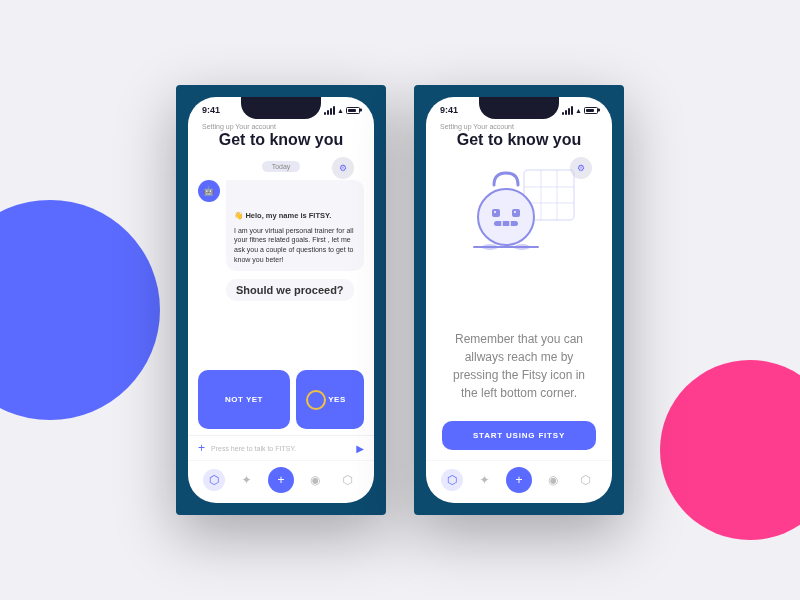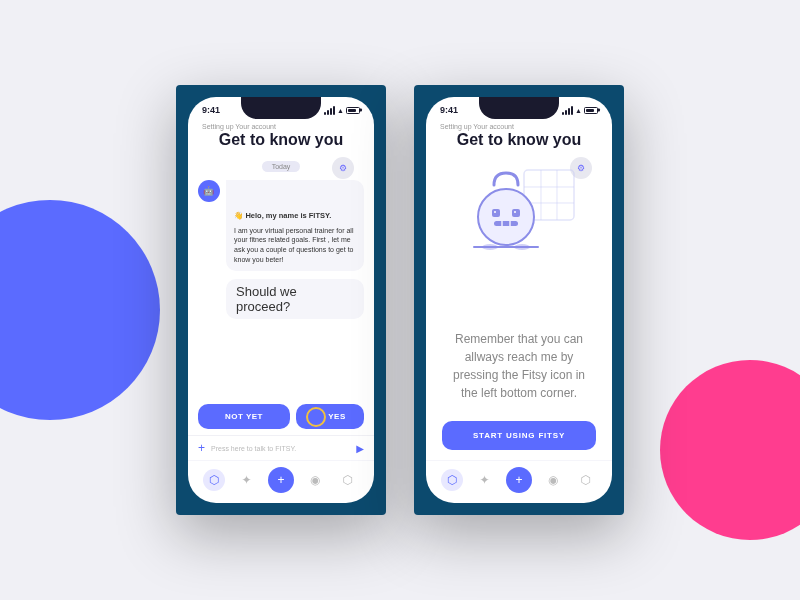--- a/index.html
+++ b/index.html
@@ -188,24 +188,25 @@
       margin-top: 25px;
     }
     .bubble-text {
       margin-top: 4px;
       font-size: 7px;
     }
     .proceed-bubble {
       background: #f5f5fa;
       border-radius: 10px;
       padding: 5px 10px;
-      font-size: 13px;
+      font-size: 11px;
       color: #333;
       align-self: flex-start;
       margin-left: 28px;
+      font-weight: bold;
     }
 
     
     .chat-buttons {
       display: flex;
       gap: 6px;
       padding: 6px 10px;
     }
     .btn-not-yet {
       flex: 1;
@@ -219,21 +220,21 @@
       letter-spacing: 0.5px;
       cursor: pointer;
       text-transform: uppercase;
     }
     .btn-yes {
       flex: 1;
       background: #5b6bff;
       color: white;
       border: none;
       border-radius: 10px;
-      padding: 8px 4px;
+      padding: 25px 4px;
       font-size: 8px;
       font-weight: 700;
       letter-spacing: 0.5px;
       cursor: pointer;
       text-transform: uppercase;
       position: relative;
       display: flex; align-items: center; justify-content: center;
     }
     .yes-ring {
       position: absolute;

